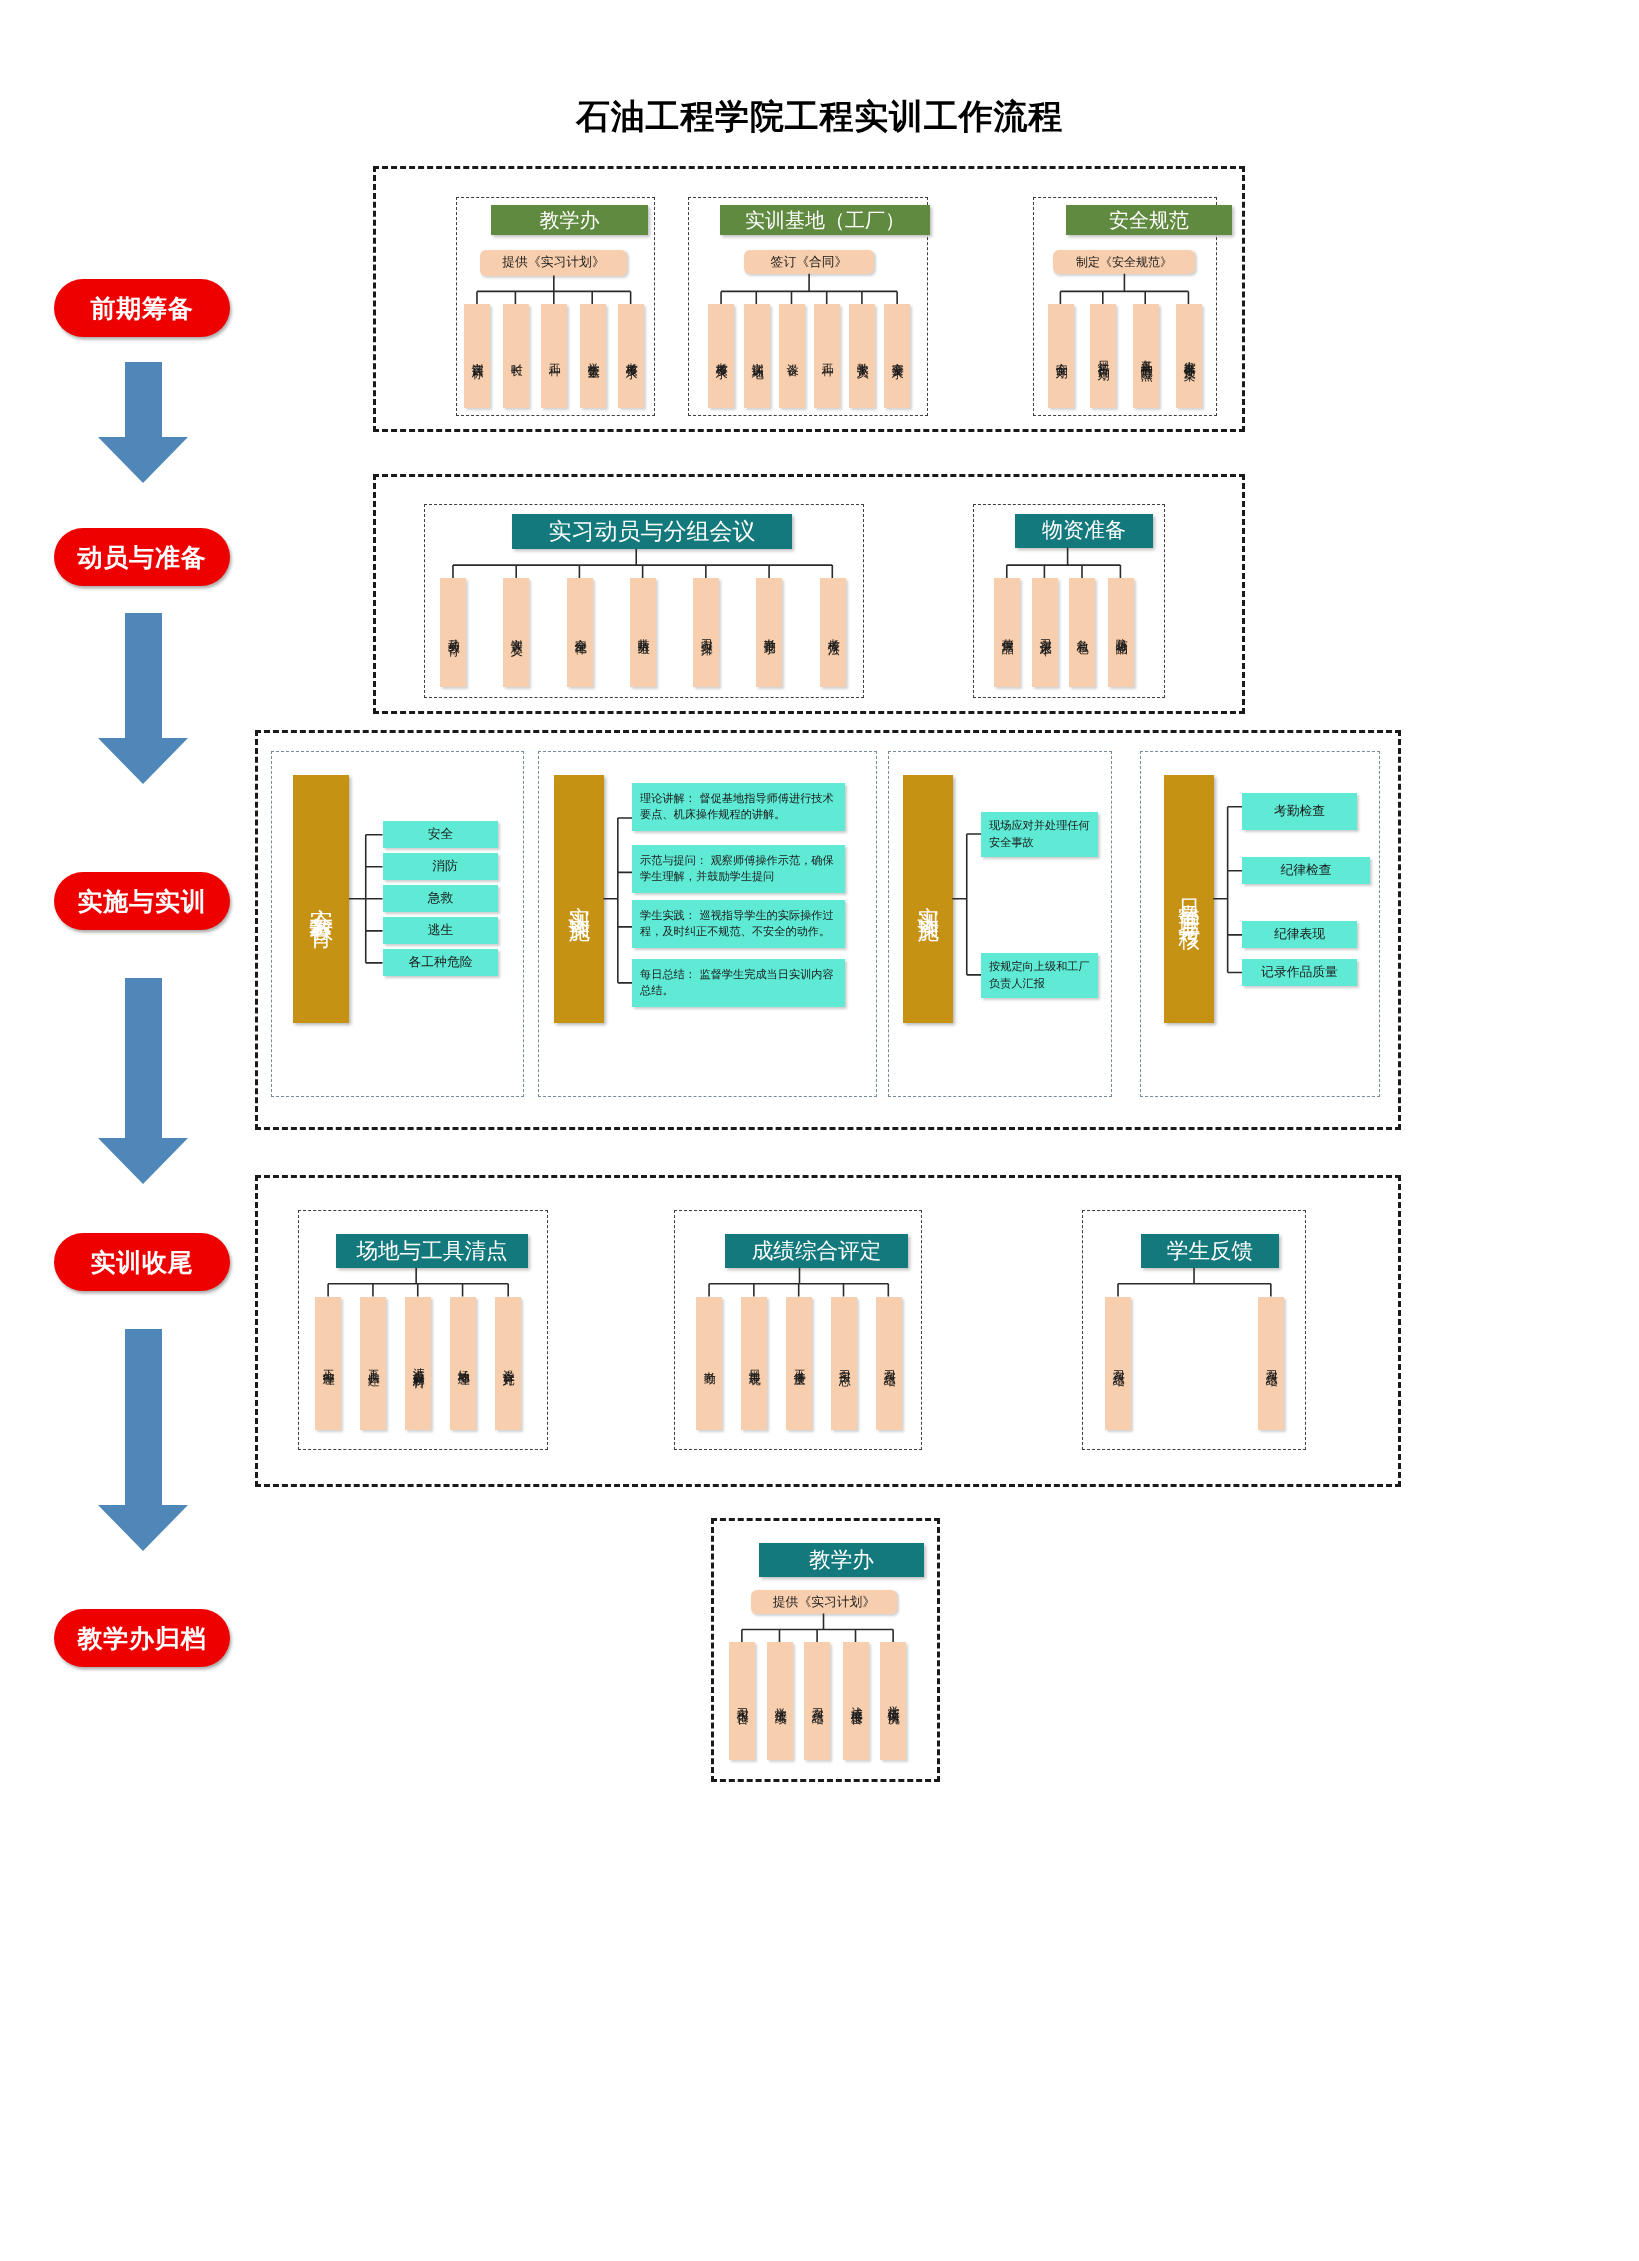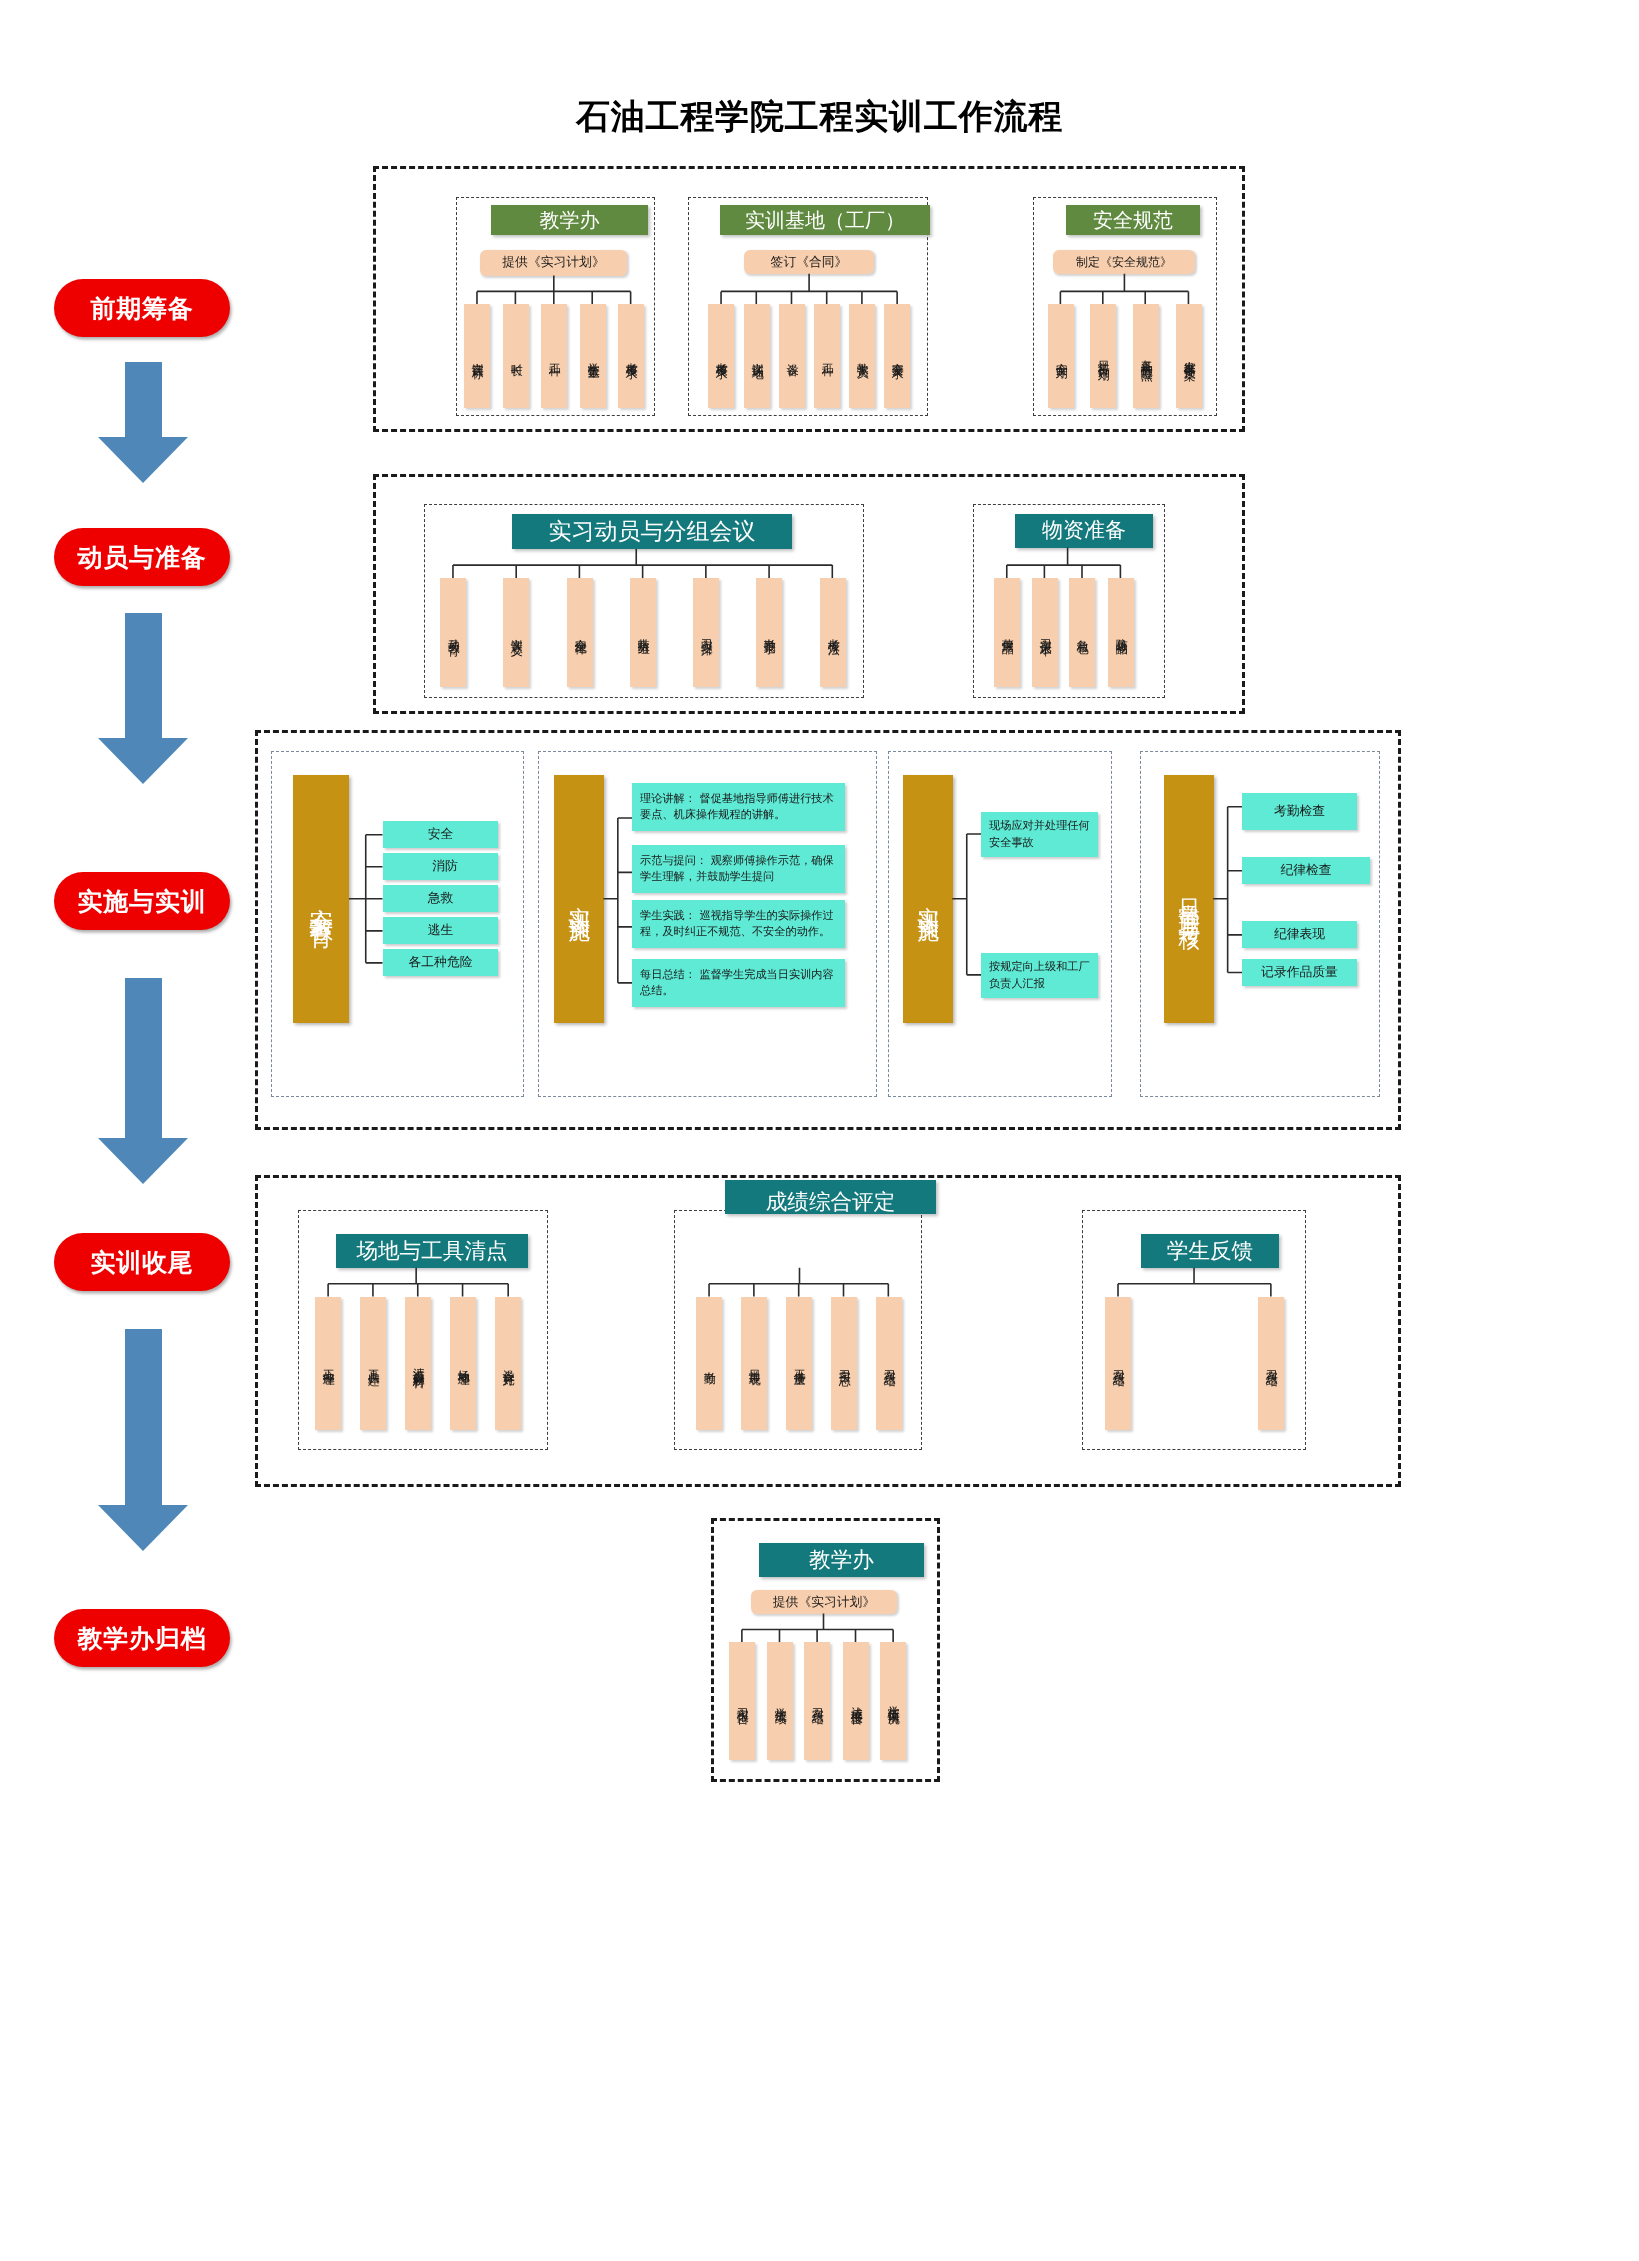--- a/index.html
+++ b/index.html
@@ -210,21 +210,21 @@
     <span style="font-size:12px;">工种</span>
   </div>
 <div class="vleaf" style="left:849px;top:304px;width:25.6px;height:104px;">
     <span style="font-size:12px;">教学人员</span>
   </div>
 <div class="vleaf" style="left:884px;top:304px;width:25.6px;height:104px;">
     <span style="font-size:12px;">安全要求</span>
   </div>
 
 <div class="group" style="left:1033px;top:197px;width:184px;height:219px;"></div>
-<div class="hdr green" style="left:1050px;top:205px;width:134px;height:30px;font-size:20px;">
+<div class="hdr green" style="left:1050px;top:205px;width:166px;height:30px;font-size:20px;">
     <span>安全规范</span>
   </div>
 <div class="subhdr" style="left:1053px;top:250px;width:142px;height:24px;font-size:12px;">
     <span>制定《安全规范》</span>
   </div>
 <svg class="svgwrap" viewBox="0 0 2048 2825" width="1639" height="2261">
   <path d="M1405,342 L1405,364 M1325,364 L1485,364 M1325,364 L1325,380 M1378,364 L1378,380 M1431,364 L1431,380 M1485,364 L1485,380" stroke="#2b2b2b" stroke-width="2" fill="none"></path>
 </svg>
 <div class="vleaf" style="left:1048px;top:304px;width:25.6px;height:104px;">
     <span style="font-size:12px;">安全守则</span>
@@ -388,21 +388,21 @@
     <span style="font-size:12px;">清点设备和材料</span>
   </div>
 <div class="vleaf" style="left:450px;top:1297px;width:25.6px;height:133px;">
     <span style="font-size:12px;">场地整理</span>
   </div>
 <div class="vleaf" style="left:495px;top:1297px;width:25.6px;height:133px;">
     <span style="font-size:12px;">设备完好</span>
   </div>
 
 <div class="group" style="left:674px;top:1210px;width:248px;height:240px;"></div>
-<div class="hdr teal" style="left:709px;top:1180px;width:211px;height:34px;font-size:21.6px;align-items:flex-end;">
+<div class="hdr teal" style="left:709px;top:1234px;width:183px;height:34px;font-size:21.6px;">
     <span>成绩综合评定</span>
   </div>
 <svg class="svgwrap" viewBox="0 0 2048 2825" width="1639" height="2261">
   <path d="M999,1584 L999,1604 M886,1604 L1110,1604 M886,1604 L886,1620 M942,1604 L942,1620 M998,1604 L998,1620 M1054,1604 L1054,1620 M1110,1604 L1110,1620" stroke="#2b2b2b" stroke-width="2" fill="none"></path>
 </svg>
 <div class="vleaf" style="left:696px;top:1297px;width:25.6px;height:133px;">
     <span style="font-size:12px;">考勤</span>
   </div>
 <div class="vleaf" style="left:741px;top:1297px;width:25.6px;height:133px;">
     <span style="font-size:12px;">日常表现</span>

